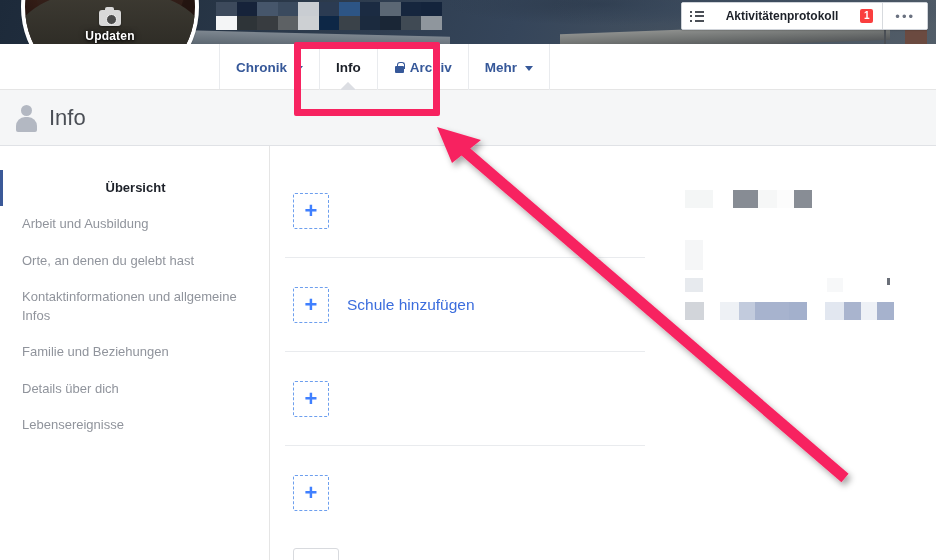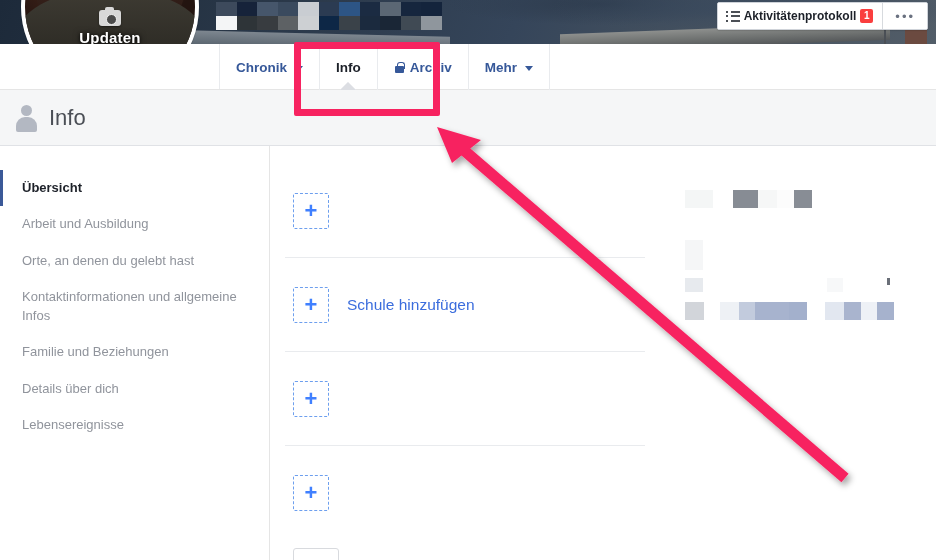--- a/index.html
+++ b/index.html
@@ -84,35 +84,35 @@
   }
   .cam-icon:before {
     content:""; position:absolute; left:6px; top:-3px; width:9px; height:4px;
     background:#d8d8d8; border-radius: 2px 2px 0 0;
   }
   .cam-icon:after {
     content:""; position:absolute; left:6.5px; top:3.5px; width:9px; height:9px;
     border-radius:50%; background:#4b4b4b; border:1.5px solid #f0f0f0;
   }
   .cam-label {
-    margin-top:3px; color:#ffffff; font-size:15px; font-weight:bold;
+    margin-top:3px; color:#ffffff; font-size:12px; font-weight:bold;
     text-shadow: 0 1px 3px rgba(0,0,0,.85), 0 0 6px rgba(0,0,0,.7);
     letter-spacing:.2px;
   }
 
   
   .actionbar {
     position:absolute; right:8px; top:2px; height:28px;
     display:flex; align-items:stretch;
     background:#ffffff; border:1px solid #cfd3d9; border-radius:2px;
     box-shadow:0 1px 1px rgba(0,0,0,.12);
     overflow:hidden;
   }
   .act-btn {
-    display:flex; align-items:center; gap:4px; padding:12px 9px;
+    display:flex; align-items:center; gap:22px; padding:12px 9px;
     font-size:12px; color:#1d2129; font-weight:bold; white-space:nowrap;
     cursor:pointer; background:#fff;
   }
   .act-sep { width:1px; background:#d7dade; }
   .act-more { display:flex; align-items:center; padding:0 12px; color:#6a7180;
               letter-spacing:2px; font-size:13px; cursor:pointer; background:#fff; }
   .list-icon { display:flex; flex-direction:column; justify-content:center; gap:2.5px; width:13px; }
   .list-icon i { display:block; height:2px; background:#4b4f56; position:relative; margin-left:4px; }
   .list-icon i:before { content:""; position:absolute; left:-4.5px; top:0; width:2px; height:2px; background:#4b4f56; }
   .badge {
@@ -182,21 +182,21 @@
   }
   .info-title { font-size:22px; color:#4b4f56; font-weight:normal; }
 
   
   .body { position:absolute; left:0; top:146px; width:936px; height:414px; display:flex; background:#fff; }
   .left-col { width:270px; border-right:1px solid #e5e5e5; padding-top:24px; background:#fff; }
   .side-item {
     padding:9px 20px 9px 19px; font-size:13px; color:#90949c; line-height:1.42;
     cursor:pointer; border-left:3px solid transparent;
   }
-  .side-item.active { color:#1d2129; font-weight:bold; border-left-color:#3b5998; }
+  .side-item.active { color:#1d2129; font-weight:bold; border-left-color:#3b5998;text-align:center; }
 
   .center-col { width:405px; padding:18px 30px 0 15px; background:#fff; }
   .add-row {
     display:flex; align-items:center; gap:18px;
     height:94px; border-bottom:1px solid #e9ebee; padding-left:8px;
   }
   .add-row:last-child { border-bottom:none; }
   .plus-box {
     width:36px; height:36px; flex:none;
     border:1px dashed #6d9fee; border-radius:2px;

